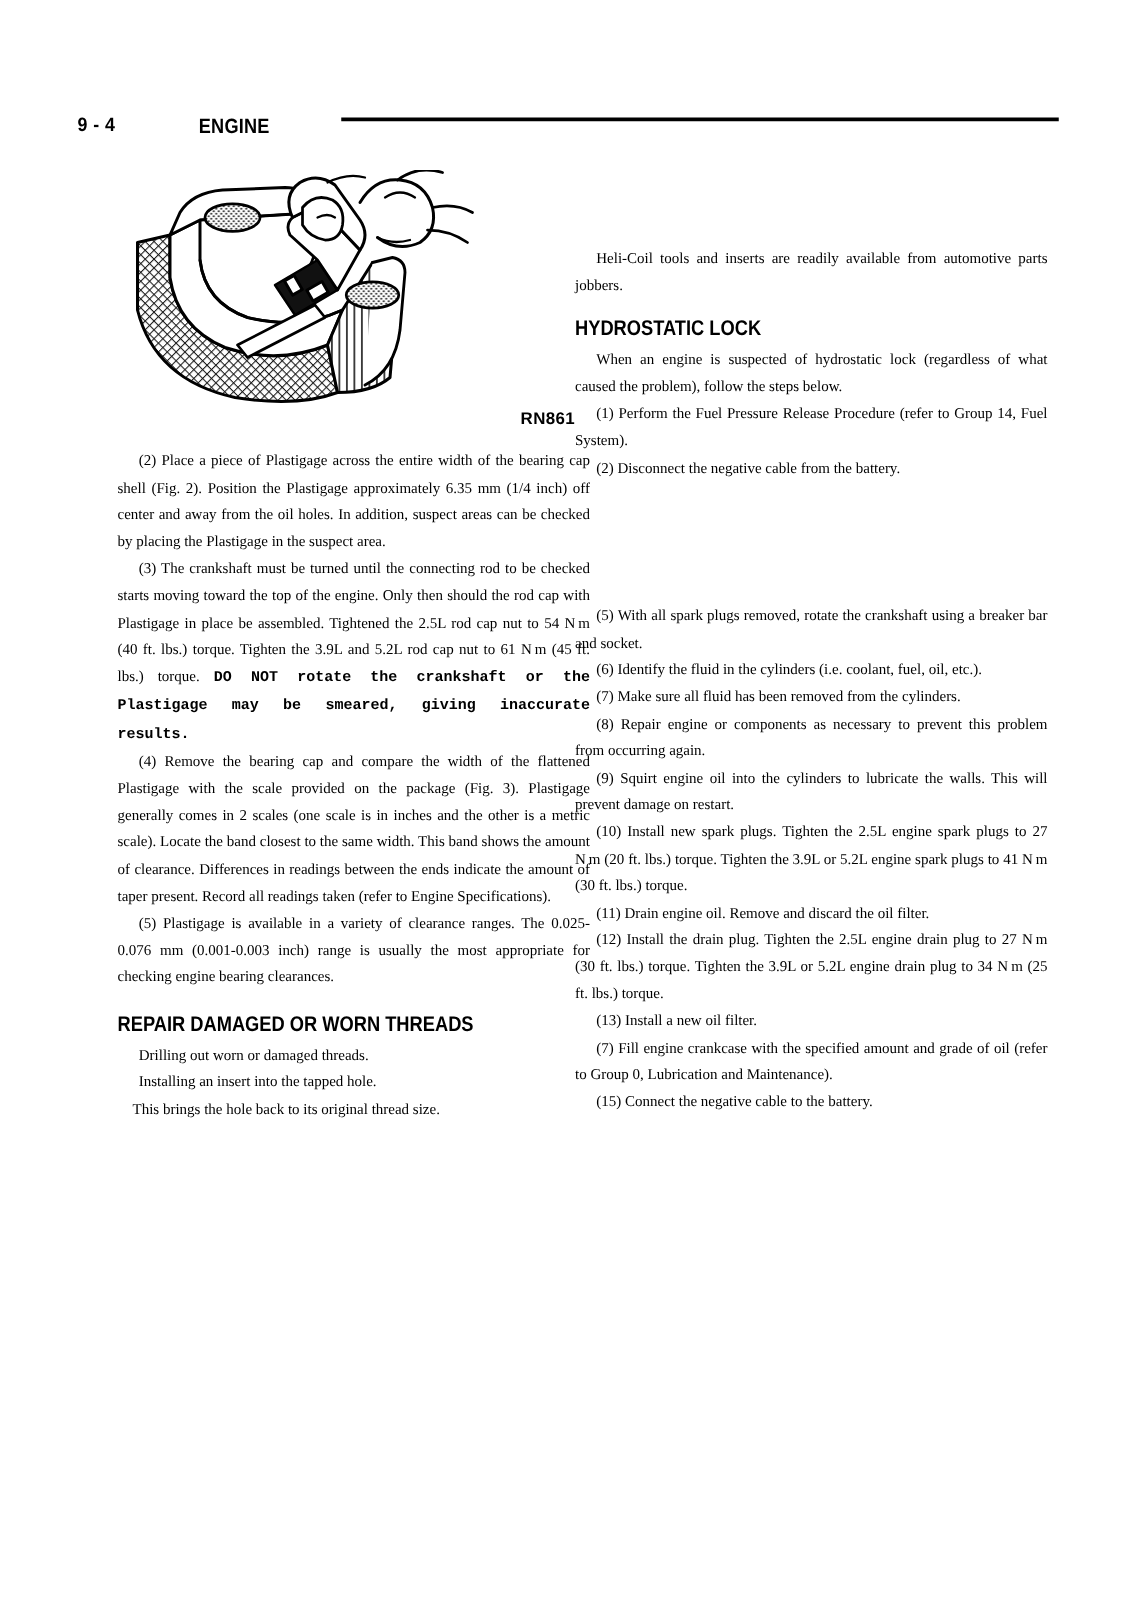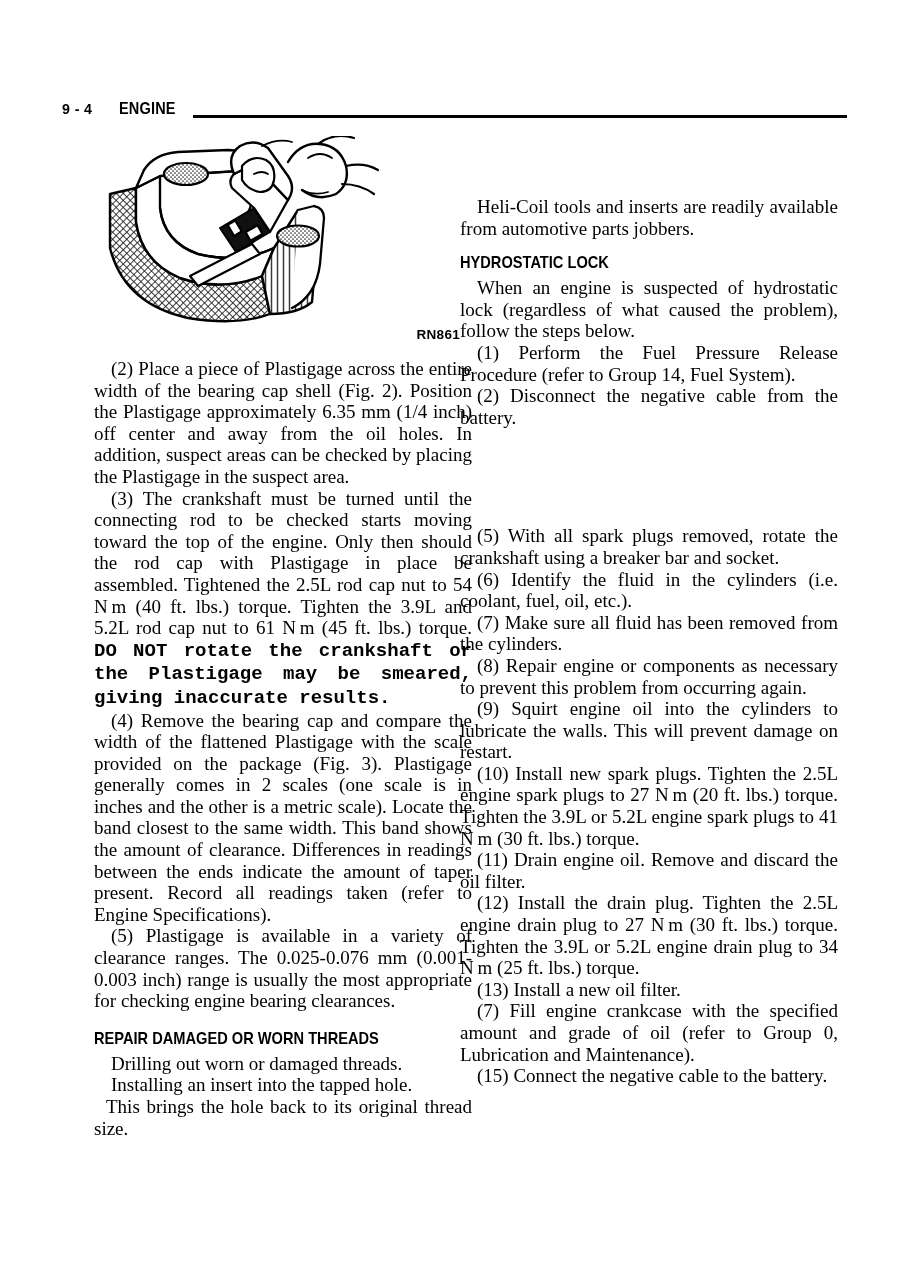--- a/index.html
+++ b/index.html
@@ -17,21 +17,22 @@
   }
 
   
   #page-header {
     position: absolute;
     left: 62px;
     top: 92px;
     width: 785px;
     height: 26px;
     display: flex;
-    align-items: flex-end;
+    align-items: flex-start;
+    gap: 40px;
   }
   #page-header .folio {
     font-family: "Liberation Sans", "DejaVu Sans", sans-serif;
     font-weight: bold;
     font-size: 15.5px;
     letter-spacing: 0.4px;
     white-space: nowrap;
     transform: scaleX(0.92);
     transform-origin: left center;
   }
@@ -58,21 +59,21 @@
     position: absolute;
     top: 136px;
     width: 378px;
   }
   #col-left  { left: 62px; margin-left: 32px; }
   #col-right { left: 460px; }
 
   
   p.body {
     margin: 0;
-    font-size: 19px;
+    font-size: 12px;
     line-height: 21.6px;
     text-align: justify;
     text-justify: inter-word;
     hyphens: manual;
   }
   p.body.indent { text-indent: 17px; }
   p.body.indent-sm { text-indent: 12px; }
 
   b.warn { font-weight: bold; font-family: Liberation Mono, monospace; }
 

